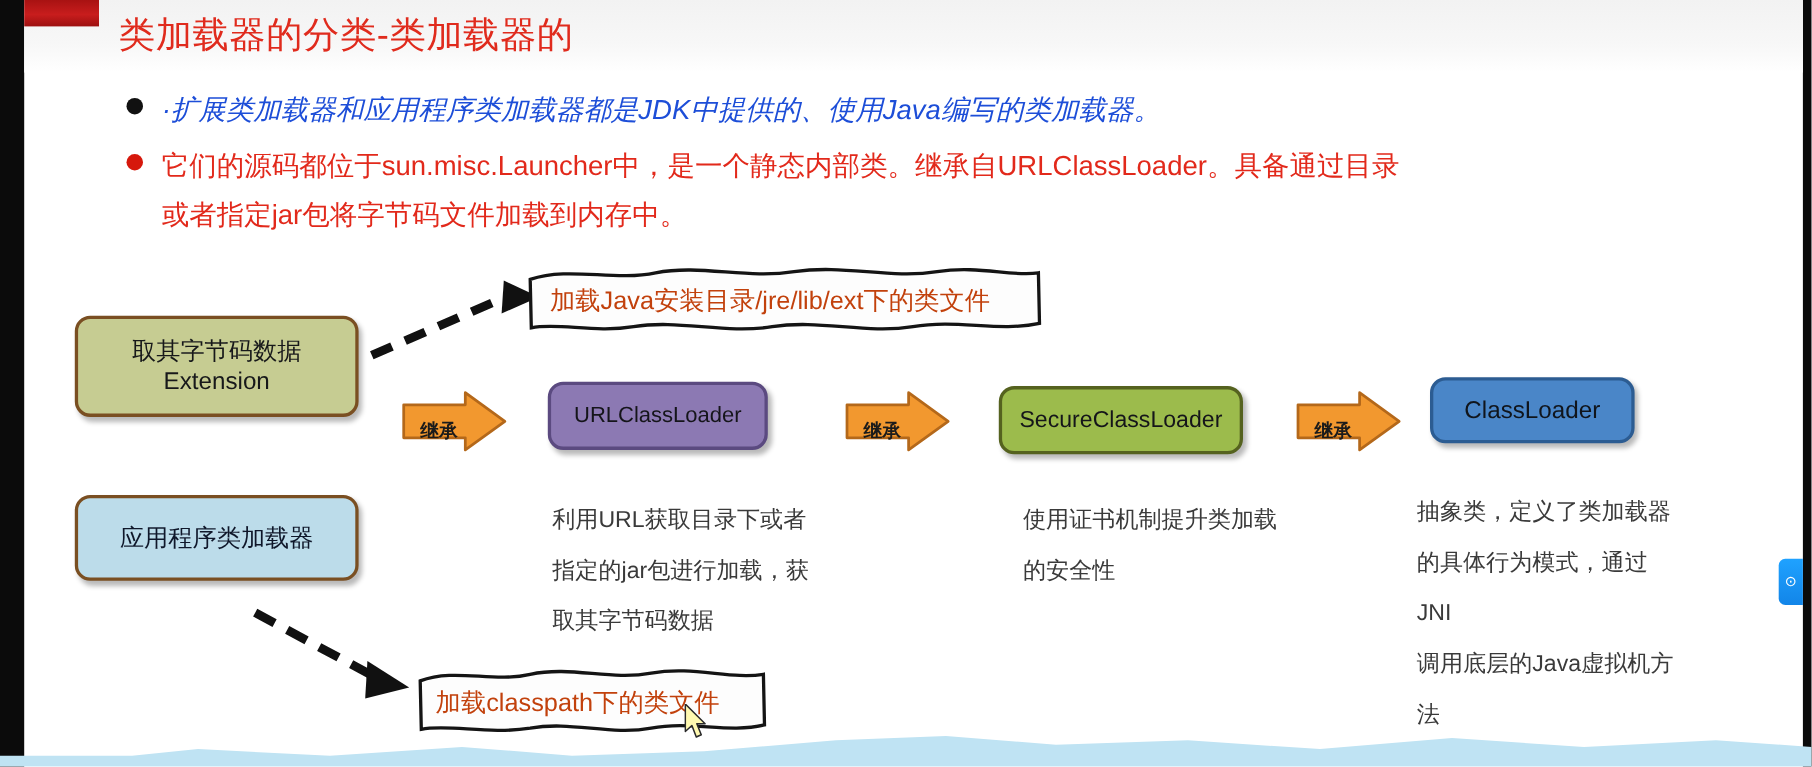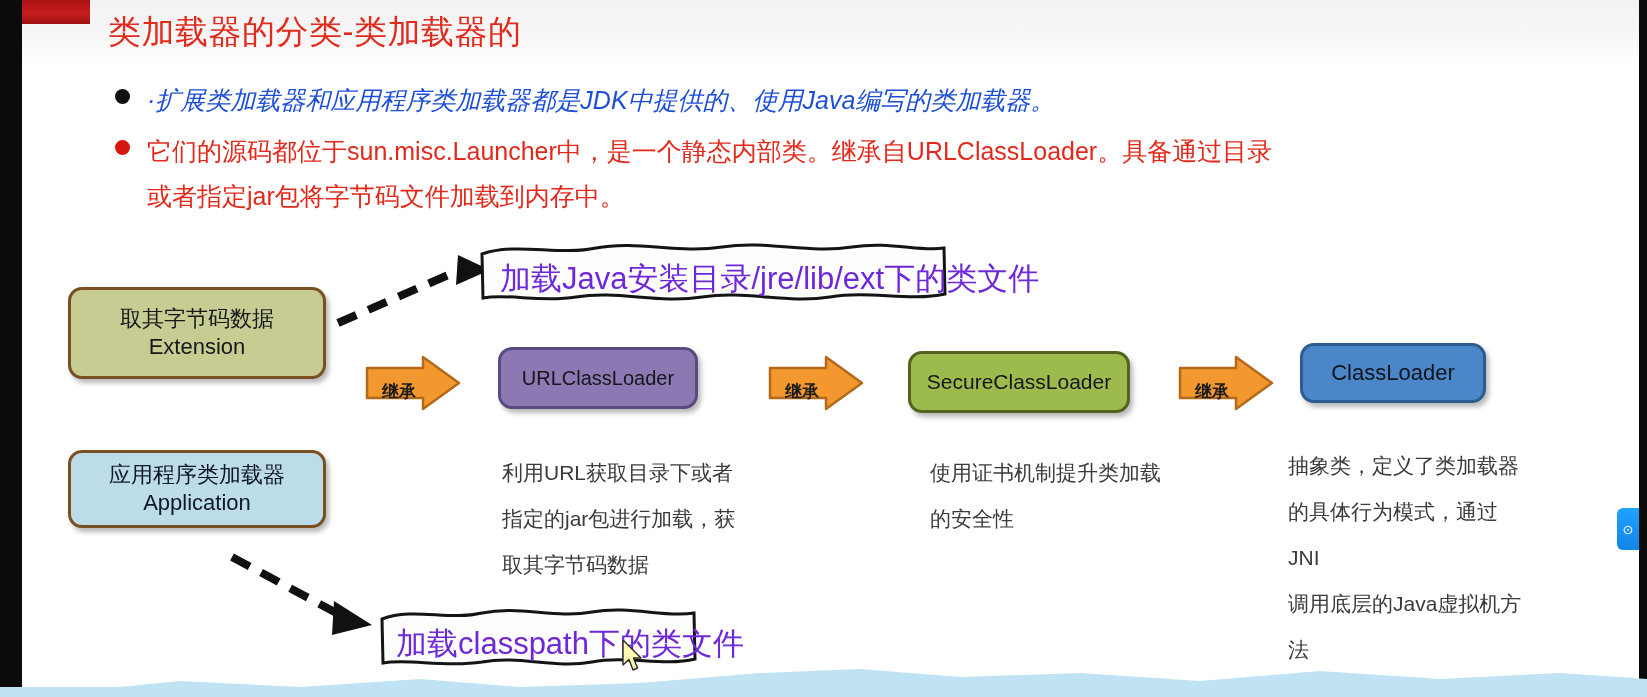--- a/index.html
+++ b/index.html
@@ -127,21 +127,21 @@
   .arrow-2{left:768px;top:130px;}
   .arrow-3{left:1178px;top:130px;}
 
   
   .dashline{position:absolute;}
 
   
   .callout{position:absolute;}
   .callout .ctxt{
     position:absolute;
-    font-size:31px;color:#6d28d9;
+    font-size:23px;color:#c2410c;
     white-space:nowrap;
   }
   .callout-1{left:478px;top:15px;width:470px;height:62px;}
   .callout-1 .ctxt{left:22px;top:18px;}
   .callout-2{left:378px;top:380px;width:320px;height:62px;}
   .callout-2 .ctxt{left:18px;top:18px;}
 
   
   .desc{
     position:absolute;
@@ -241,21 +241,20 @@
     <div class="node node-ext">
       <span>
         <span class="nlabel">取其字节码数据</span>
         <span class="nlabel">Extension</span>
       </span>
     </div>
 
     <div class="node node-app">
       <span>
         <span class="nlabel">应用程序类加载器</span>
-        <span class="nlabel">Application</span>
       </span>
     </div>
 
     <div class="node node-url">
       <span>URLClassLoader</span>
     </div>
 
     <div class="node node-secure">
       <span>SecureClassLoader</span>
     </div>

